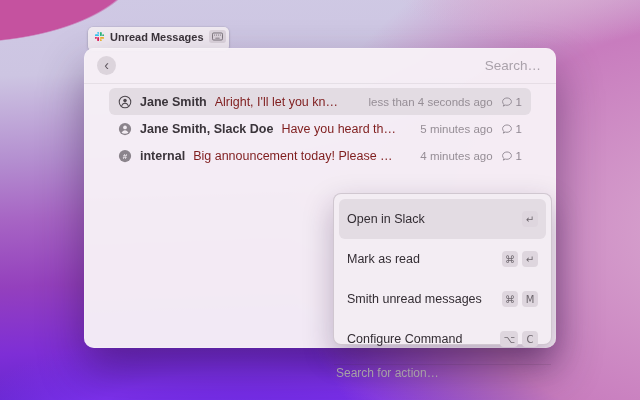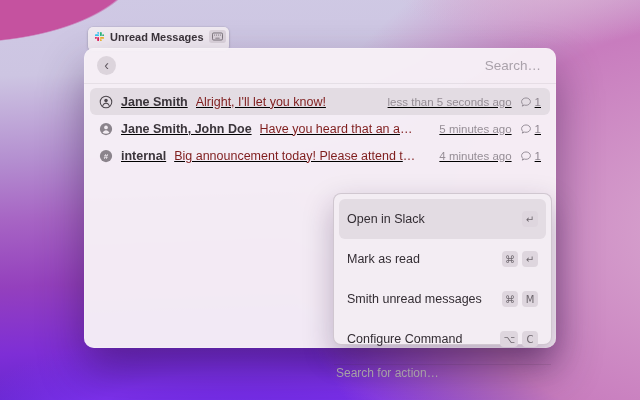--- a/index.html
+++ b/index.html
@@ -29,21 +29,21 @@
     position:absolute; left:84px; top:48px; width:472px; height:300px;
     background:rgba(246,240,246,0.97); border-radius:10px;
     box-shadow:0 22px 45px rgba(40,10,60,0.45), inset 0 0 0 0.5px rgba(255,255,255,0.4);
   }
   .search-bar { display:flex; align-items:center; height:35px; padding:0 13px; gap:10px; border-bottom:1px solid rgba(70,50,70,0.08); }
   .back-btn { width:19px; height:19px; border-radius:50%; background:#dcd4dc; color:#5f575f;
     display:flex; align-items:center; justify-content:center; font-size:14px; line-height:1; cursor:default; border:none; padding:0 0 2px 0; }
   .search-input { flex:1; border:none; background:transparent; outline:none; font-size:13.5px; color:#3a343a; font-family:"Liberation Sans", sans-serif;text-align:right; }
   .search-input::placeholder { color:#aaa2ab; }
 
-  .rows { padding:4px 6px; display:flex; flex-direction:column;text-decoration:underline; }
+  .rows { padding:4px 25px; display:flex; flex-direction:column; }
   .row { height:27px; display:flex; align-items:center; gap:8px; padding:0 9px; border-radius:6px; }
   .row.selected { background:#e3dce3; }
   .row-icon { flex:none; display:flex; align-items:center; }
   .row-title { font-size:12.5px; font-weight:700; color:#3b353b; white-space:nowrap; }
   .row-sub { font-size:12.5px; color:#7f1d1d; white-space:nowrap; overflow:hidden; text-overflow:ellipsis; flex-shrink:1; }
   .row-spacer { flex:1; min-width:8px; }
   .row-time { font-size:11.5px; color:#968e96; white-space:nowrap; }
   .row-chat { display:flex; align-items:center; gap:3px; color:#8f8791; font-size:11.5px; flex:none; }
 
   
@@ -102,38 +102,38 @@
         <span class="row-icon">
           <svg width="14" height="14" viewBox="0 0 16 16">
             <circle cx="8" cy="8" r="6.6" fill="none" stroke="#4d474d" stroke-width="1.2"></circle>
             <circle cx="8" cy="6.3" r="2" fill="#4d474d"></circle>
             <path d="M4.3 12.1c.8-1.9 2.1-2.8 3.7-2.8s2.9.9 3.7 2.8" fill="none" stroke="#4d474d" stroke-width="1.2" stroke-linecap="round"></path>
           </svg>
         </span>
         <span class="row-title">Jane Smith</span>
         <span class="row-sub">Alright, I'll let you know!</span>
         <span class="row-spacer"></span>
-        <span class="row-time">less than 5 seconds ago</span>
+        <span class="row-time">less than 4 seconds ago</span>
         <span class="row-chat">
           <svg width="12" height="12" viewBox="0 0 16 16">
             <path d="M8 2.6c3.3 0 5.9 2.2 5.9 4.9S11.3 12.4 8 12.4c-.7 0-1.4-.1-2-.3l-3 1.4.9-2.3C2.7 10.3 2.1 9 2.1 7.5c0-2.7 2.6-4.9 5.9-4.9z" fill="none" stroke="#8f8791" stroke-width="1.2" stroke-linejoin="round"></path>
           </svg>
           <span>1</span>
         </span>
       </div>
 
       <div class="row">
         <span class="row-icon">
           <svg width="14" height="14" viewBox="0 0 16 16">
             <circle cx="8" cy="8" r="7" fill="#8b848c"></circle>
             <circle cx="8" cy="6.2" r="2.1" fill="#f1ebf1"></circle>
             <path d="M4.1 12.2c.9-1.9 2.3-2.9 3.9-2.9s3 1 3.9 2.9a7 7 0 0 1-7.8 0z" fill="#f1ebf1"></path>
           </svg>
         </span>
-        <span class="row-title">Jane Smith, John Doe</span>
+        <span class="row-title">Jane Smith, Slack Doe</span>
         <span class="row-sub">Have you heard that an announcement is coming today?</span>
         <span class="row-spacer"></span>
         <span class="row-time">5 minutes ago</span>
         <span class="row-chat">
           <svg width="12" height="12" viewBox="0 0 16 16">
             <path d="M8 2.6c3.3 0 5.9 2.2 5.9 4.9S11.3 12.4 8 12.4c-.7 0-1.4-.1-2-.3l-3 1.4.9-2.3C2.7 10.3 2.1 9 2.1 7.5c0-2.7 2.6-4.9 5.9-4.9z" fill="none" stroke="#8f8791" stroke-width="1.2" stroke-linejoin="round"></path>
           </svg>
           <span>1</span>
         </span>
       </div>

